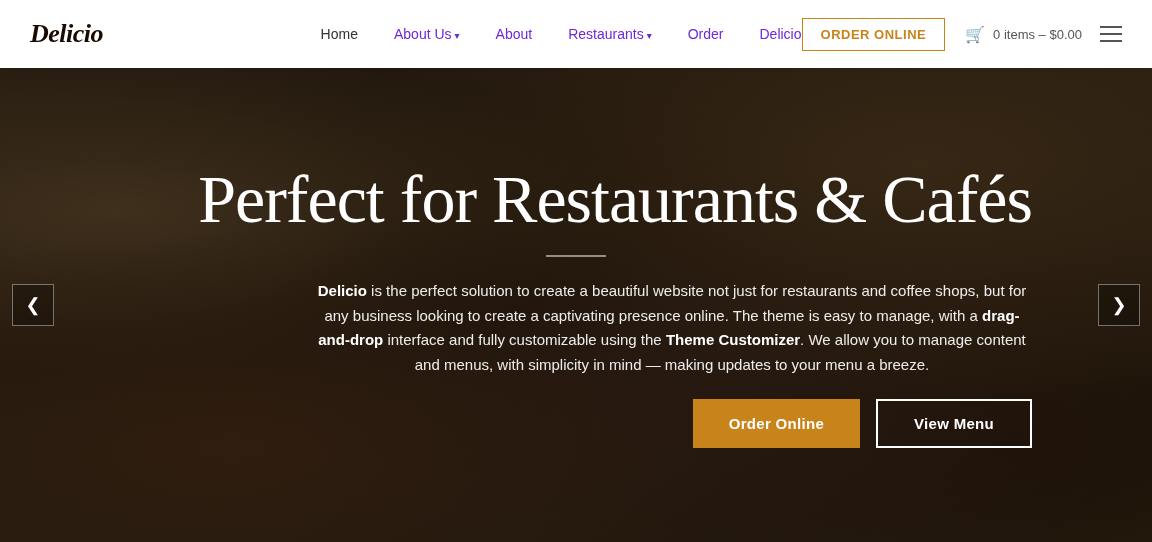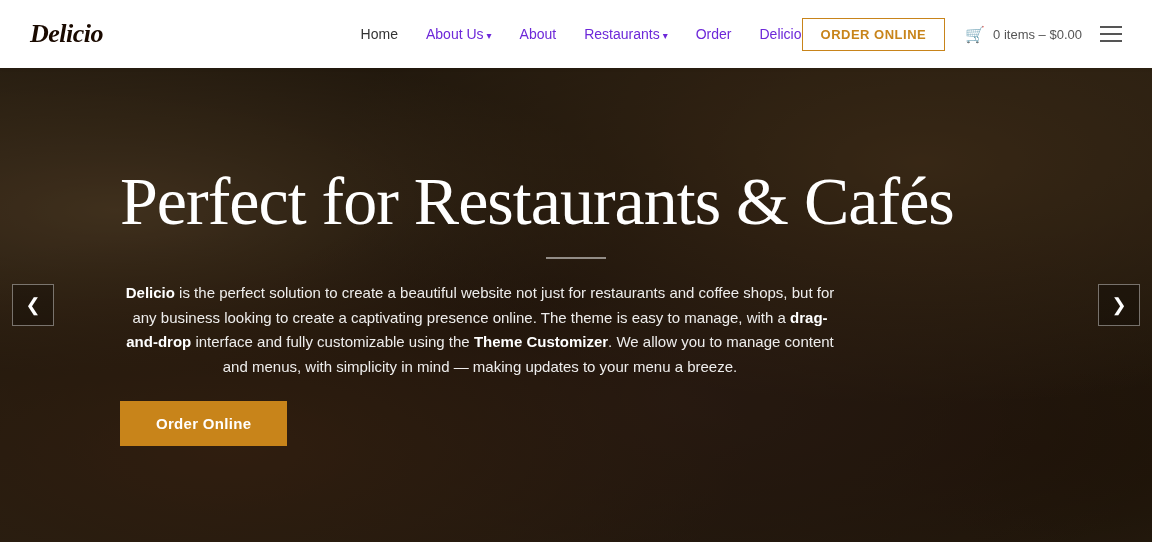--- a/index.html
+++ b/index.html
@@ -22,21 +22,21 @@
       font-style: italic;
       font-weight: 700;
       font-size: 26px;
       color: #1a0a00;
       margin-right: auto;
       letter-spacing: -0.5px;
     }
     nav {
       display: flex;
       align-items: center;
-      gap: 28px;
+      gap: 36px;
     }
     .nav-link {
       font-family: Arial, sans-serif;
       font-size: 14px;
       color: #6d28d9;
       text-decoration: none;
       cursor: pointer;
     }
     .nav-link.active {
       color: #333;
@@ -118,21 +118,21 @@
         radial-gradient(ellipse at 50% 50%, #2a1a0a 0%, #4a3820 100%);
     }
 
     
     .hero-content {
       position: absolute;
       inset: 0;
       z-index: 2;
       display: flex;
       flex-direction: column;
-      align-items: flex-start;
+      align-items: flex-end;
       justify-content: center;
       text-align: center;
       padding: 16px 120px;
     }
     .hero-title {
       font-family: 'Georgia', serif;
       font-size: 68px;
       font-weight: 400;
       color: #fff;
       line-height: 1.1;
@@ -248,19 +248,20 @@
   </button>
 
   <div class="hero-content">
     <h1 class="hero-title">Perfect for Restaurants &amp; Cafés</h1>
     <div class="hero-divider"></div>
     <p class="hero-description">
       <strong>Delicio</strong><span> is the perfect solution to create a beautiful website not just for restaurants and coffee shops, but for any business looking to create a captivating presence online. The theme is easy to manage, with a </span><strong>drag-and-drop</strong><span> interface and fully customizable using the </span><strong>Theme Customizer</strong><span>. We allow you to manage content and menus, with simplicity in mind — making updates to your menu a breeze.</span>
     </p>
     <div class="hero-buttons">
       <button class="btn-order">Order Online</button>
+      <button class="btn-menu">View Menu</button>
     </div>
   </div>
 
   <button class="nav-arrow nav-arrow-right">
     <span>❯</span>
   </button>
 </section>
 
 </body></html>

